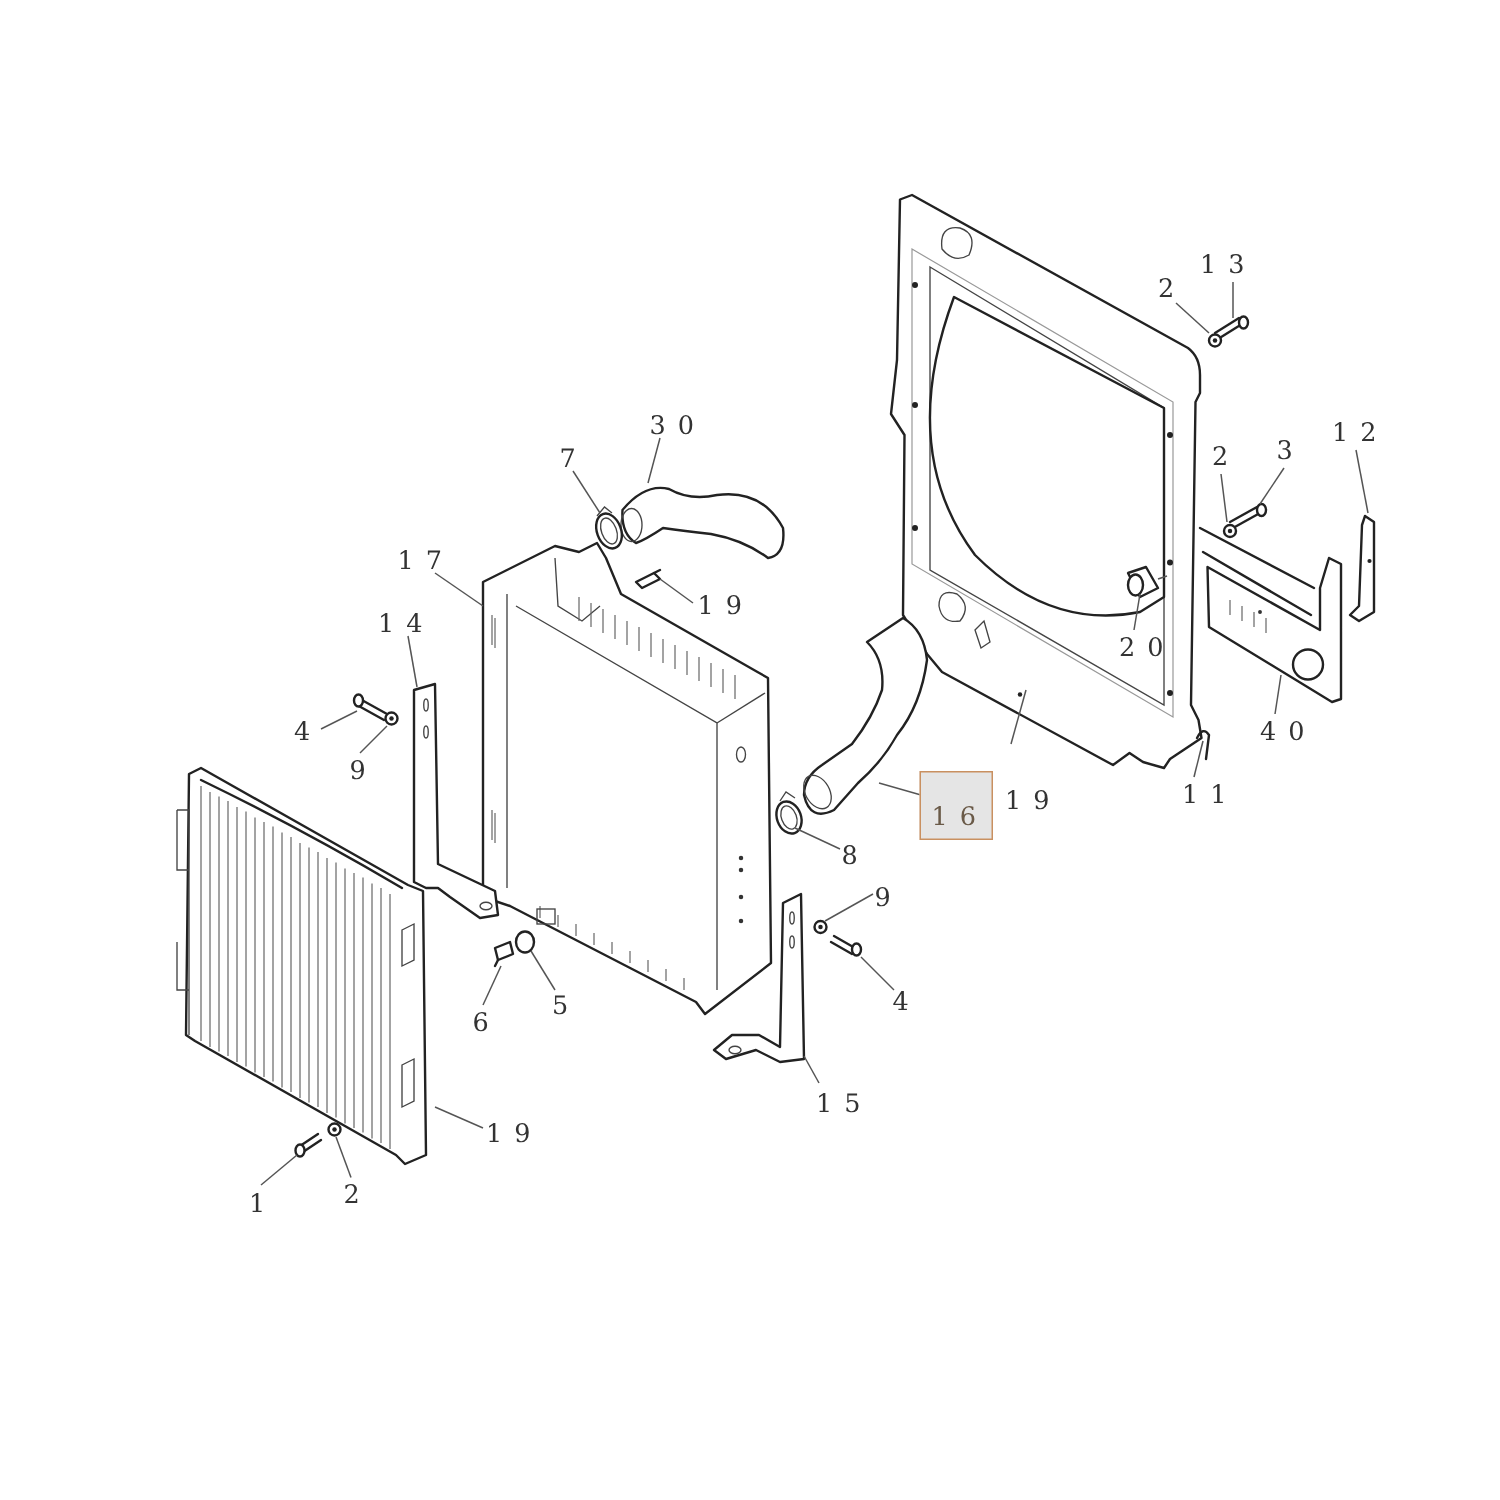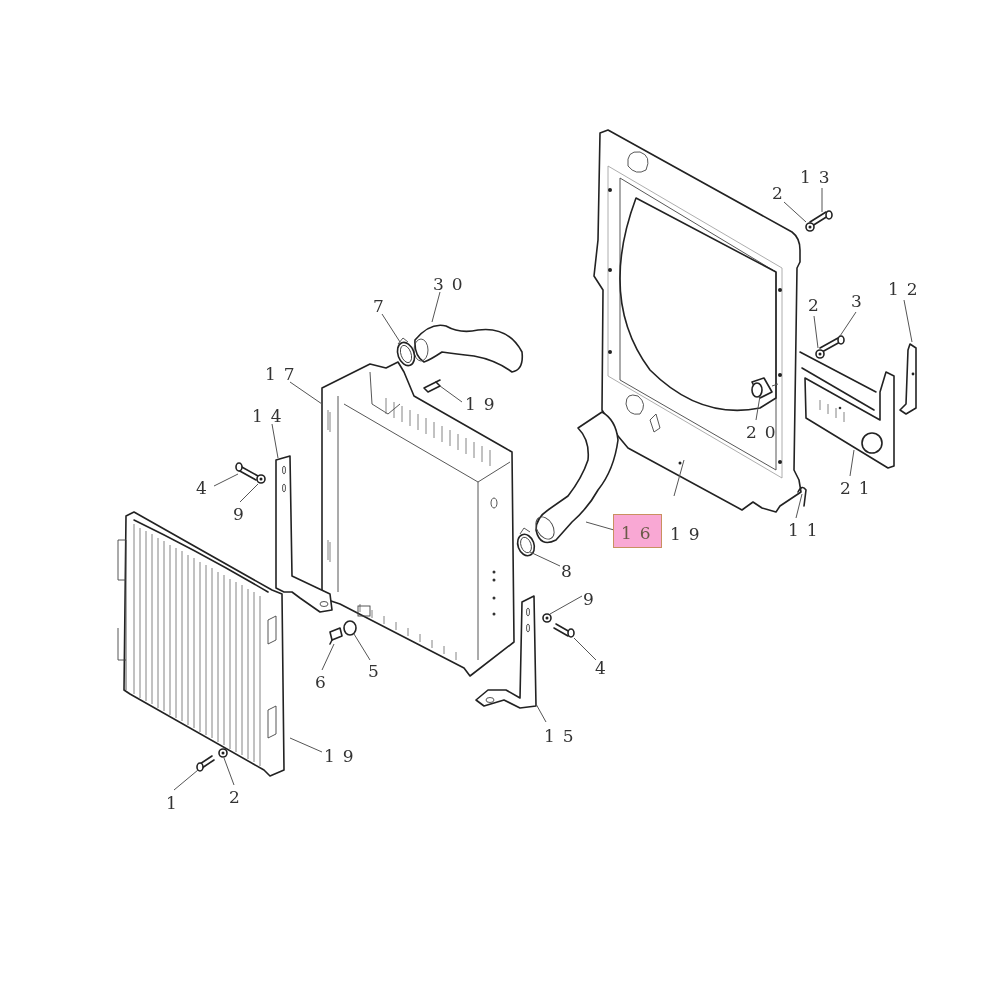--- a/index.html
+++ b/index.html
@@ -1,19 +1,19 @@
 <!DOCTYPE html>
 <html><head>
   <meta charset="utf-8">
   <style>
     html, body { margin: 0; padding: 0; background: #ffffff; }
     body { width: 1000px; height: 1000px; position: relative; overflow: hidden; font-family: "DejaVu Serif", "Liberation Serif", serif; }
     #diagram { position: absolute; left: 0; top: 0; width: 1000px; height: 1000px; }
     .callout { position: absolute; font-family: "DejaVu Serif", "Liberation Serif", serif; font-size: 17px; color: #333; letter-spacing: 8px; line-height: 20px; white-space: nowrap; cursor: pointer; }
-    .callout.highlight { background: #f9a8d4; border: 1px solid #c99060; padding: 8px 2px 4px 7px; color: #6a5a48; }
+    .callout.highlight { background: #e5e5e5; border: 1px solid #c99060; padding: 20px 2px 4px 7px; color: #6a5a48; }
     svg .ln { stroke: #222; stroke-width: 1.6; fill: none; stroke-linejoin: round; stroke-linecap: round; }
     svg .thin { stroke: #444; stroke-width: 0.9; fill: none; }
     svg .leader { stroke: #555; stroke-width: 1; fill: none; }
     svg .fill-w { fill: #fff; }
     svg .fin { stroke: #666; stroke-width: 0.8; }
     svg .grey { stroke: #999; stroke-width: 0.8; fill: none; }
   </style>
 </head>
 <body>
 
@@ -283,19 +283,19 @@
   <span class="callout" style="left:315px;top:672px">6</span>
   <span class="callout" style="left:368px;top:661px">5</span>
   <span class="callout" style="left:561px;top:561px">8</span>
   <span class="callout" style="left:583px;top:589px">9</span>
   <span class="callout" style="left:595px;top:658px">4</span>
   <span class="callout" style="left:544px;top:726px">15</span>
   <span class="callout highlight" style="left:613px;top:514px">16</span>
   <span class="callout" style="left:670px;top:524px">19</span>
   <span class="callout" style="left:746px;top:422px">20</span>
   <span class="callout" style="left:788px;top:520px">11</span>
-  <span class="callout" style="left:840px;top:478px">21</span>
+  <span class="callout" style="left:840px;top:478px">40</span>
   <span class="callout" style="left:772px;top:183px">2</span>
   <span class="callout" style="left:800px;top:167px">13</span>
   <span class="callout" style="left:808px;top:295px">2</span>
   <span class="callout" style="left:851px;top:291px">3</span>
   <span class="callout" style="left:888px;top:279px">12</span>
 </div>
 
 </body></html>

